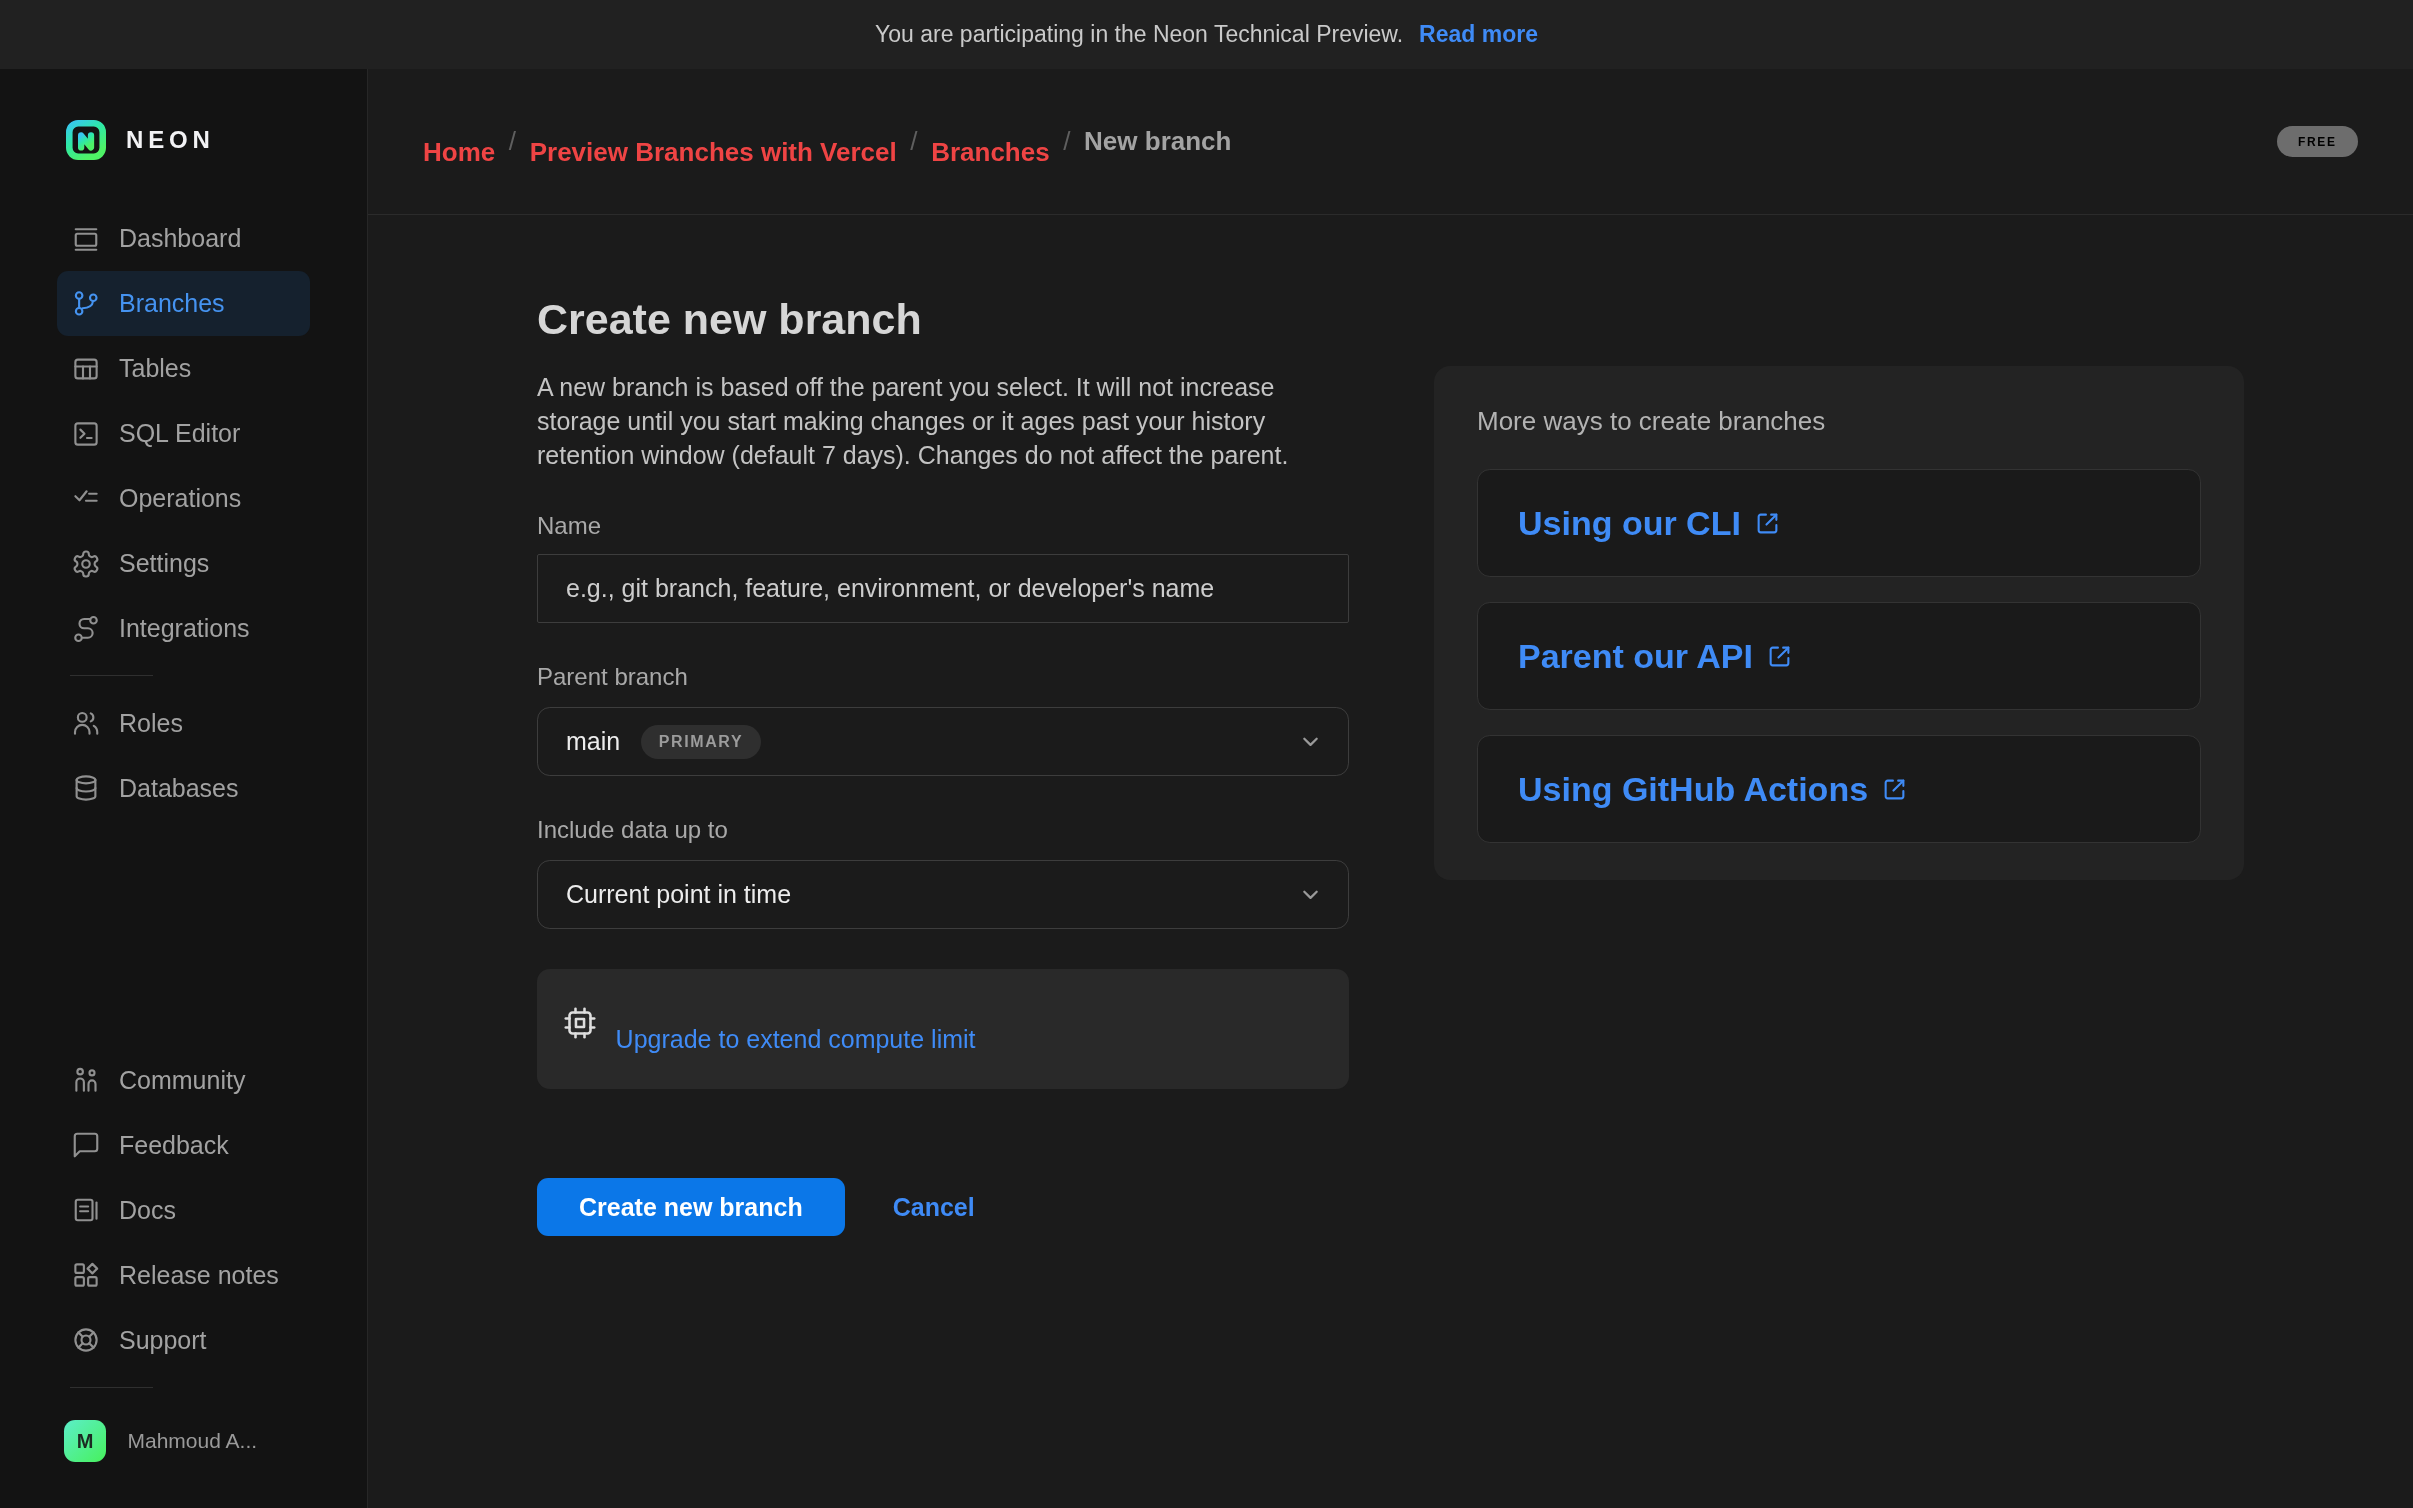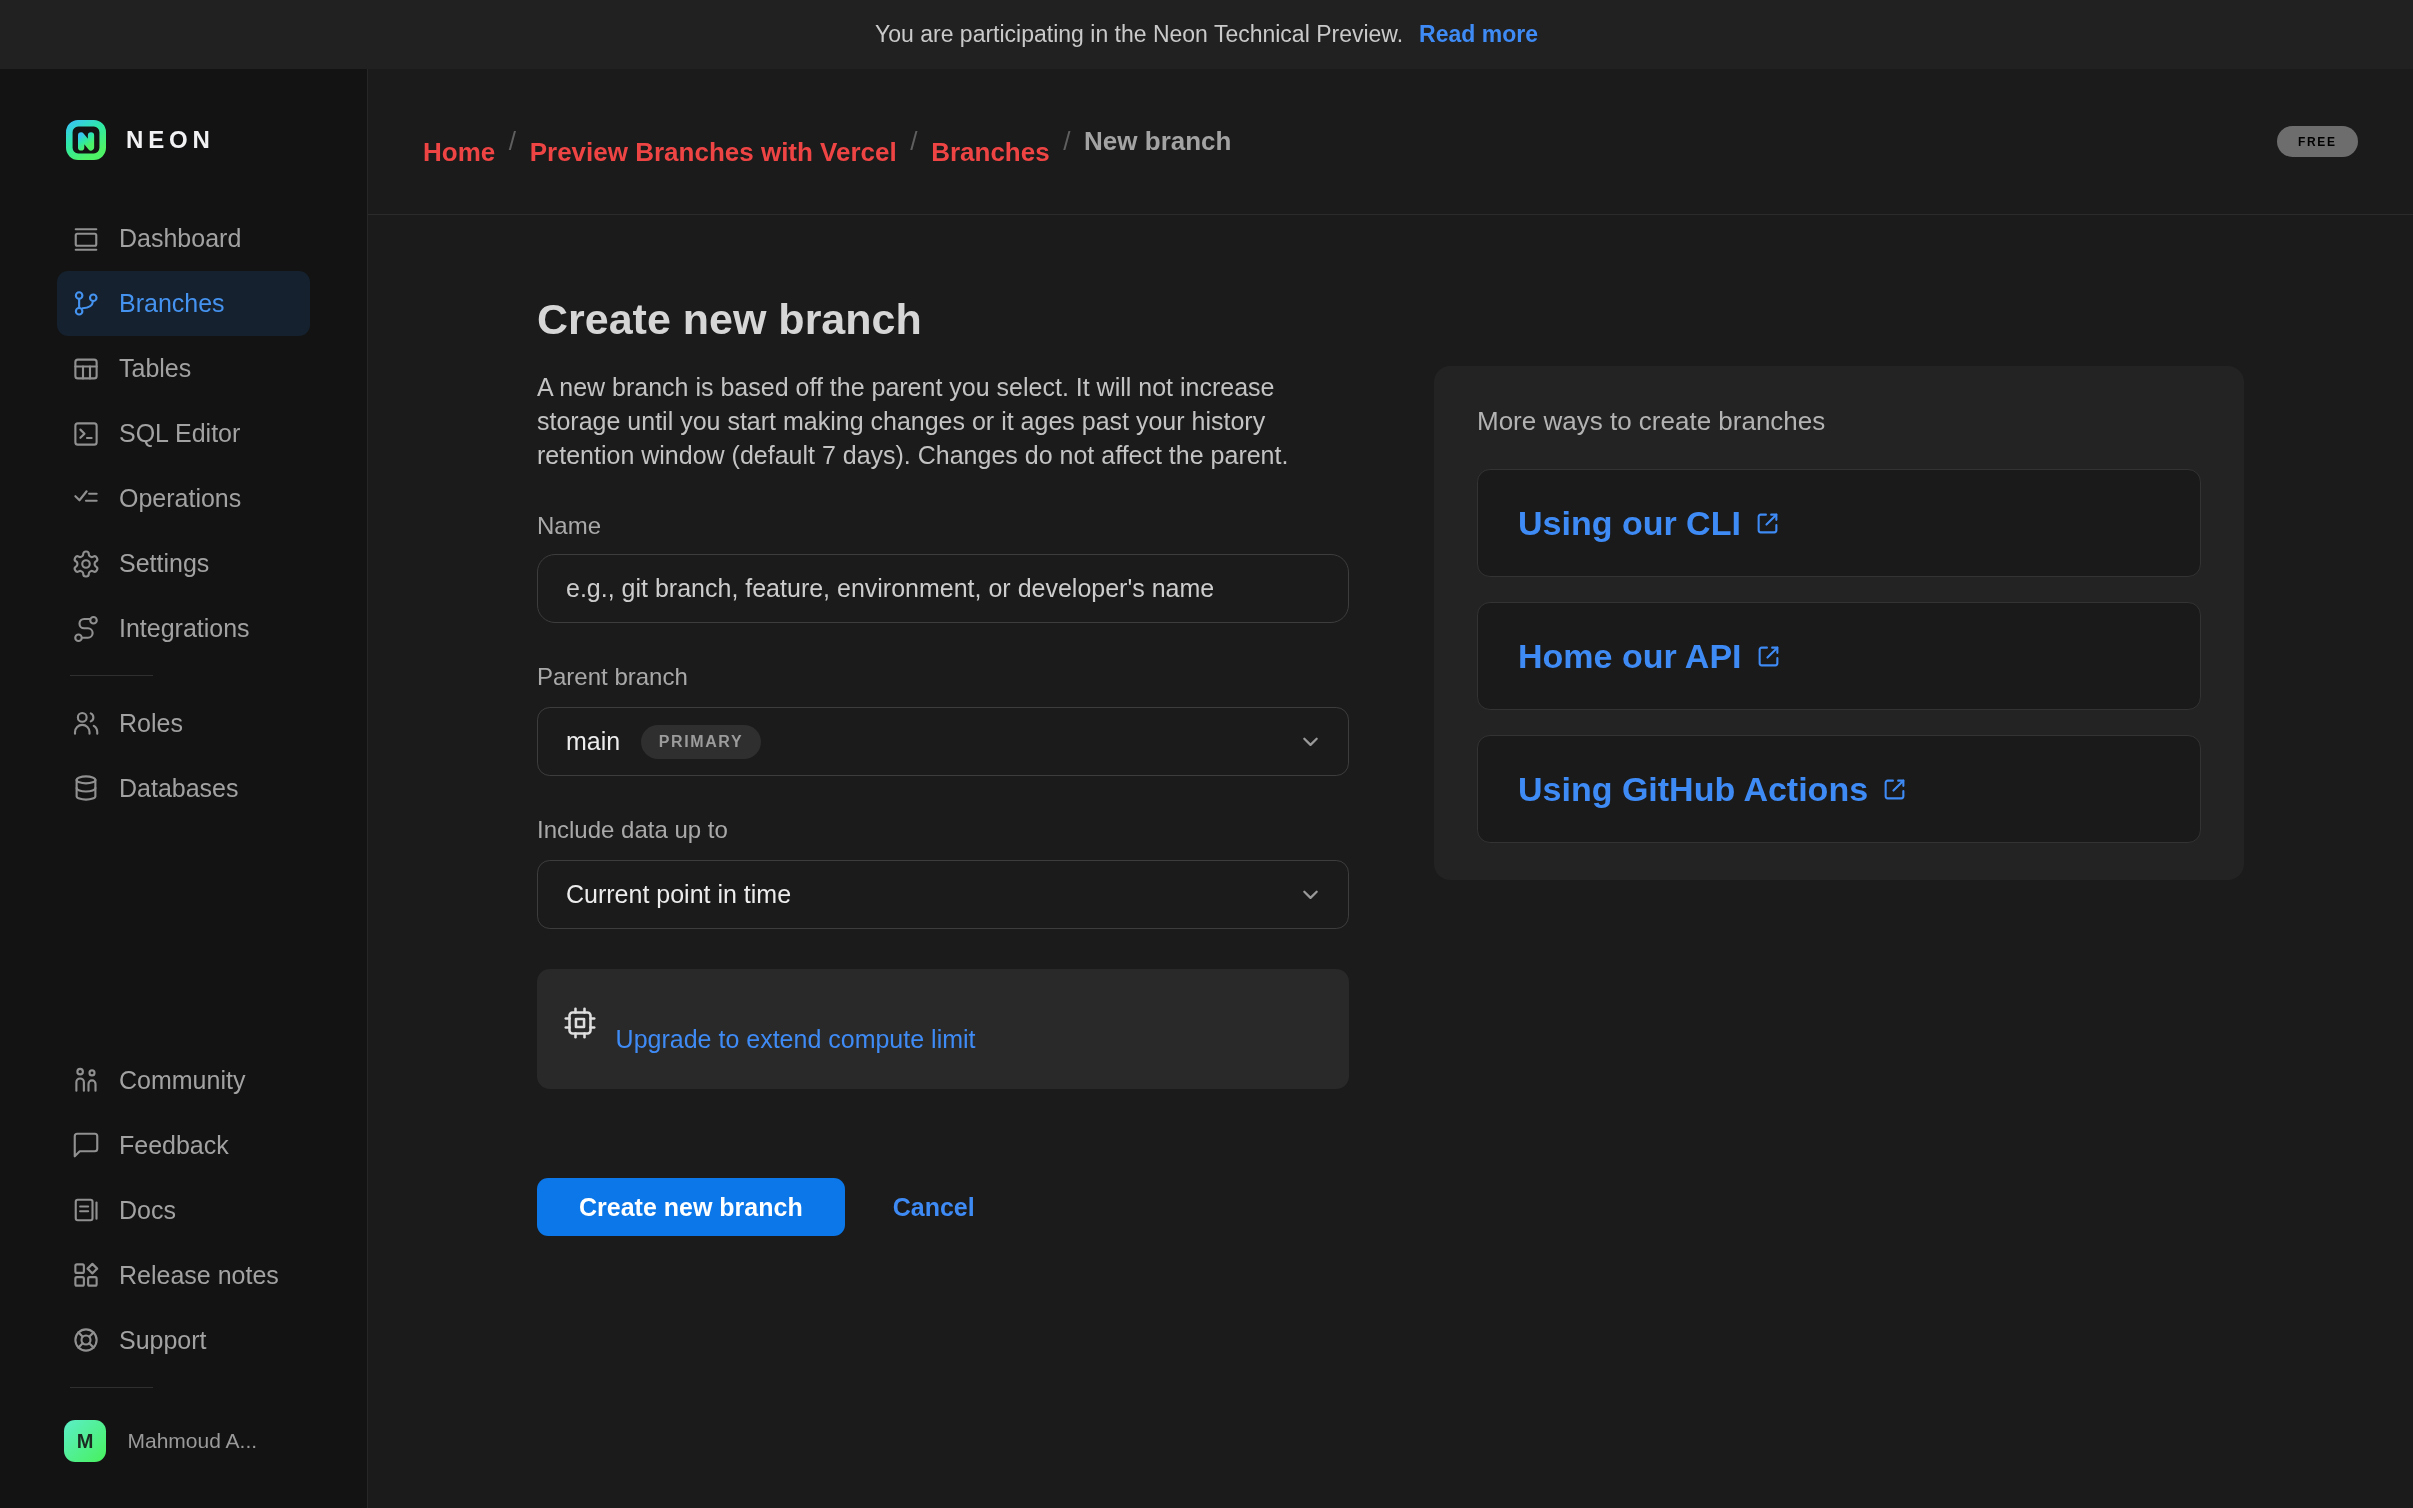--- a/index.html
+++ b/index.html
@@ -66,21 +66,21 @@
     padding:8.8px 21.5px; border-radius:797px;
   }
 
   .content{ display:flex; justify-content:space-between; align-items:flex-start; padding:80px 169px 0; }
   .form-col{ width:812px; flex:none; }
   h1{ font-size:43px; color:#d6d6d6; margin:0; font-weight:700; }
   .desc{ font-size:25px; line-height:34px; color:#c3c3c3; margin:26px 0 0; width:798px; }
   .field-label{ display:block; font-size:24px; color:#a9a9a9; margin-top:40px; }
   .text-input{
     margin-top:14.4px; width:100%; height:69px;
-    background:transparent; border:0.8px solid #3d3d3d; border-radius:18px;
+    background:transparent; border:0.8px solid #3d3d3d; border-radius:2px;
     padding:0 28px; font-size:25px; color:#e8e8e8; font-family:inherit; outline:none;
   }
   .text-input::placeholder{ color:#cdcdcd; opacity:1; }
   .select{
     margin-top:16px; height:69px; border:0.8px solid #3d3d3d; border-radius:12.8px;
     display:flex; align-items:center; padding:0 24px 0 28px; cursor:pointer;
   }
   .select-value{ font-size:25px; color:#ececec; font-weight:500; }
   .select.plain .select-value{ font-weight:400; }
   .badge-primary{
@@ -407,21 +407,21 @@
         <div class="panel-card">
           <a class="panel-link">
             <span>Using our CLI</span>
             <svg class="ic ext" viewBox="0 0 31 31" width="25" height="25">
                 <use href="#i-ext"></use>
               </svg>
           </a>
         </div>
         <div class="panel-card">
           <a class="panel-link">
-            <span>Home our API</span>
+            <span>Parent our API</span>
             <svg class="ic ext" viewBox="0 0 31 31" width="25" height="25">
                 <use href="#i-ext"></use>
               </svg>
           </a>
         </div>
         <div class="panel-card">
           <a class="panel-link">
             <span>Using GitHub Actions</span>
             <svg class="ic ext" viewBox="0 0 31 31" width="25" height="25">
                 <use href="#i-ext"></use>

